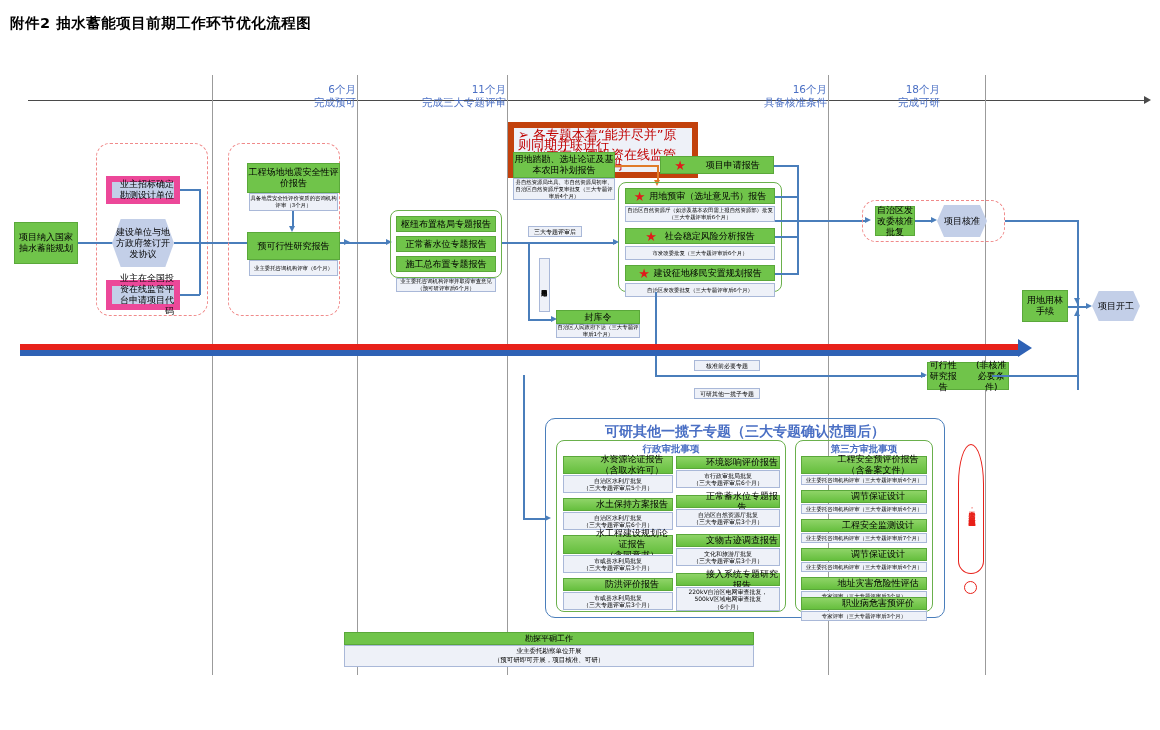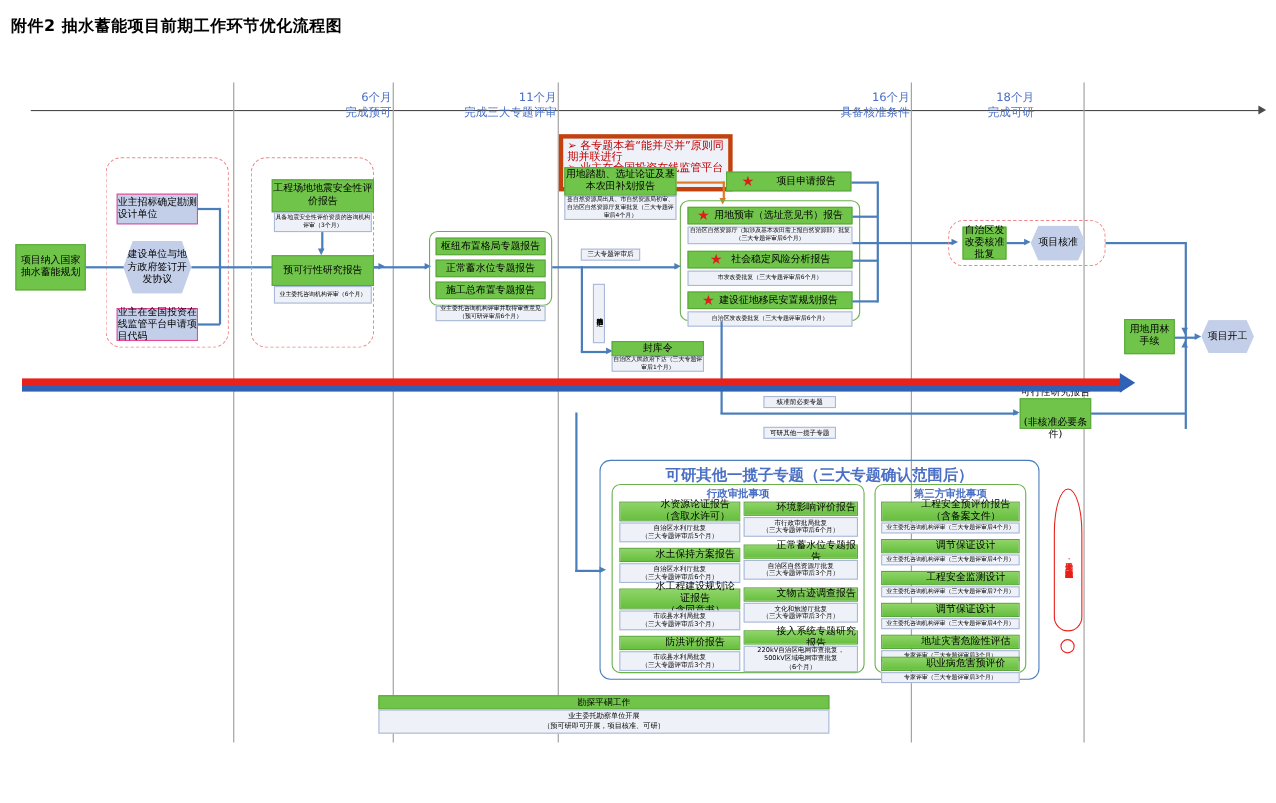--- a/index.html
+++ b/index.html
@@ -11,22 +11,22 @@
   
   .tl-axis{left:28px;top:100px;width:1120px;height:1px;background:#4a4a4a;}
   .tl-arrow{left:1144px;top:96px;width:0;height:0;border-top:4px solid transparent;
             border-bottom:4px solid transparent;border-left:7px solid #4a4a4a;}
   .tl-vline{width:1px;background:#9b9b9b;top:75px;height:600px;}
   .tl-label{color:#4a6fc4;font-size:10.5px;text-align:right;line-height:13px;}
   
   .gbox{background:#70c44a;border:1px solid #5aa83a;color:#000;font-size:9px;
         display:flex;align-items:center;justify-content:center;text-align:center;line-height:11px;}
   .gbox.grad{background:linear-gradient(180deg,#8fd468 0%,#66bf3e 100%);padding-left:28px;}
-  .bbox{background:#c3cfe8;border:1px solid #ec4899;color:#000;font-size:9px;
-        display:flex;align-items:center;justify-content:center;text-align:left;line-height:11px;}
+  .bbox{background:#c3cfe8;border:6px solid #ec4899;color:#000;font-size:9px;
+        display:flex;align-items:center;justify-content:center;text-align:right;line-height:11px;}
   .subbox{background:#eef1f8;border:1px solid #a9b8d8;color:#000;font-size:5.4px;
           display:flex;align-items:center;justify-content:center;text-align:center;line-height:7px;}
   .subbox.t6{font-size:6px;line-height:7.5px;}
   .hexa{background:#c3cfe8;color:#000;font-size:9px;display:flex;align-items:center;
         justify-content:center;text-align:center;line-height:11px;
         clip-path:polygon(14% 0,86% 0,100% 50%,86% 100%,14% 100%,0 50%);}
   .dashbox{border:1px dashed #f08a8a;border-radius:14px;}
   .solidgreen{border:1px solid #6ab04c;border-radius:8px;background:transparent;}
   .line{background:#4a7ebb;}
   .lineO{background:#e07b2a;}
@@ -35,22 +35,22 @@
   .ah-d{border-left:3.5px solid transparent;border-right:3.5px solid transparent;border-top:6px solid #4a7ebb;}
   .ah-u{border-left:3.5px solid transparent;border-right:3.5px solid transparent;border-bottom:6px solid #4a7ebb;}
   .ah-dO{border-left:3.5px solid transparent;border-right:3.5px solid transparent;border-top:6px solid #e07b2a;}
   .star{color:#e01b1b;font-size:13px;line-height:1;}
   
   #rail-red{left:20px;top:344px;width:1000px;height:6px;background:#e8211a;}
   #rail-blue{left:20px;top:350px;width:1000px;height:6px;background:#2f62b5;}
   #rail-head{left:1018px;top:339px;width:0;height:0;border-top:9px solid transparent;
              border-bottom:9px solid transparent;border-left:14px solid #2f62b5;}
   
-  #note-box{left:508px;top:122px;background:#eef1f8;border:4px solid #c2410c;padding:2px 4px;
-            font-size:10px;color:#c00000;line-height:10px;width:158px;}
+  #note-box{left:508px;top:122px;background:#eef1f8;border:6px solid #c2410c;padding:2px 4px;
+            font-size:13px;color:#c00000;line-height:10px;width:190px;}
   
   .grp-title{color:#4a6fc4;font-size:14px;text-align:center;font-weight:bold;}
   .grp-title2{color:#4a6fc4;font-size:9.5px;text-align:center;font-weight:bold;}
   .vtext{writing-mode:vertical-rl;text-orientation:upright;}
   
   #excl-body{left:958px;top:444px;width:26px;height:130px;border:1.4px solid #e8211a;
              border-radius:13px 13px 13px 13px/40px 40px 13px 13px;
              display:flex;align-items:center;justify-content:center;}
   #excl-text{writing-mode:vertical-rl;text-orientation:upright;color:#e8211a;font-size:7px;
              line-height:9px;letter-spacing:0px;height:118px;text-align:center;}
@@ -199,21 +199,21 @@
 <div class="abs line" style="left:1068px;top:306px;width:20px;height:1.5px;"></div>
 <div class="abs ah ah-r" style="left:1086px;top:303px;"></div>
 <div class="abs hexa" style="left:1092px;top:291px;width:48px;height:30px;">项目开工</div>
 <div class="abs ah ah-d" style="left:1074px;top:298px;"></div>
 <div class="abs ah ah-u" style="left:1074px;top:310px;"></div>
 
 <div class="abs subbox t6" style="left:694px;top:360px;width:66px;height:11px;">核准前必要专题</div>
 <div class="abs subbox t6" style="left:694px;top:388px;width:66px;height:11px;">可研其他一揽子专题</div>
 <div class="abs line" style="left:655px;top:375px;width:270px;height:1.5px;"></div>
 <div class="abs ah ah-r" style="left:921px;top:372px;"></div>
-<div class="abs gbox" style="left:927px;top:362px;width:65px;height:28px;flex-direction:column;gap:16px;">
+<div class="abs gbox" style="left:927px;top:362px;width:82px;height:28px;flex-direction:row;gap:16px;">
   <span>可行性研究报告</span>
   <span>(非核准必要条件)</span>
 </div>
 <div class="abs line" style="left:992px;top:375px;width:86px;height:1.5px;"></div>
 
 <div class="abs line" style="left:655px;top:292px;width:1.5px;height:84px;"></div>
 
 <div class="abs" style="left:545px;top:418px;width:400px;height:200px;border:1.5px solid #4a7ebb;border-radius:10px;"></div>
 <div class="abs grp-title" style="left:555px;top:423px;width:380px;">可研其他一揽子专题（三大专题确认范围后）</div>
 

